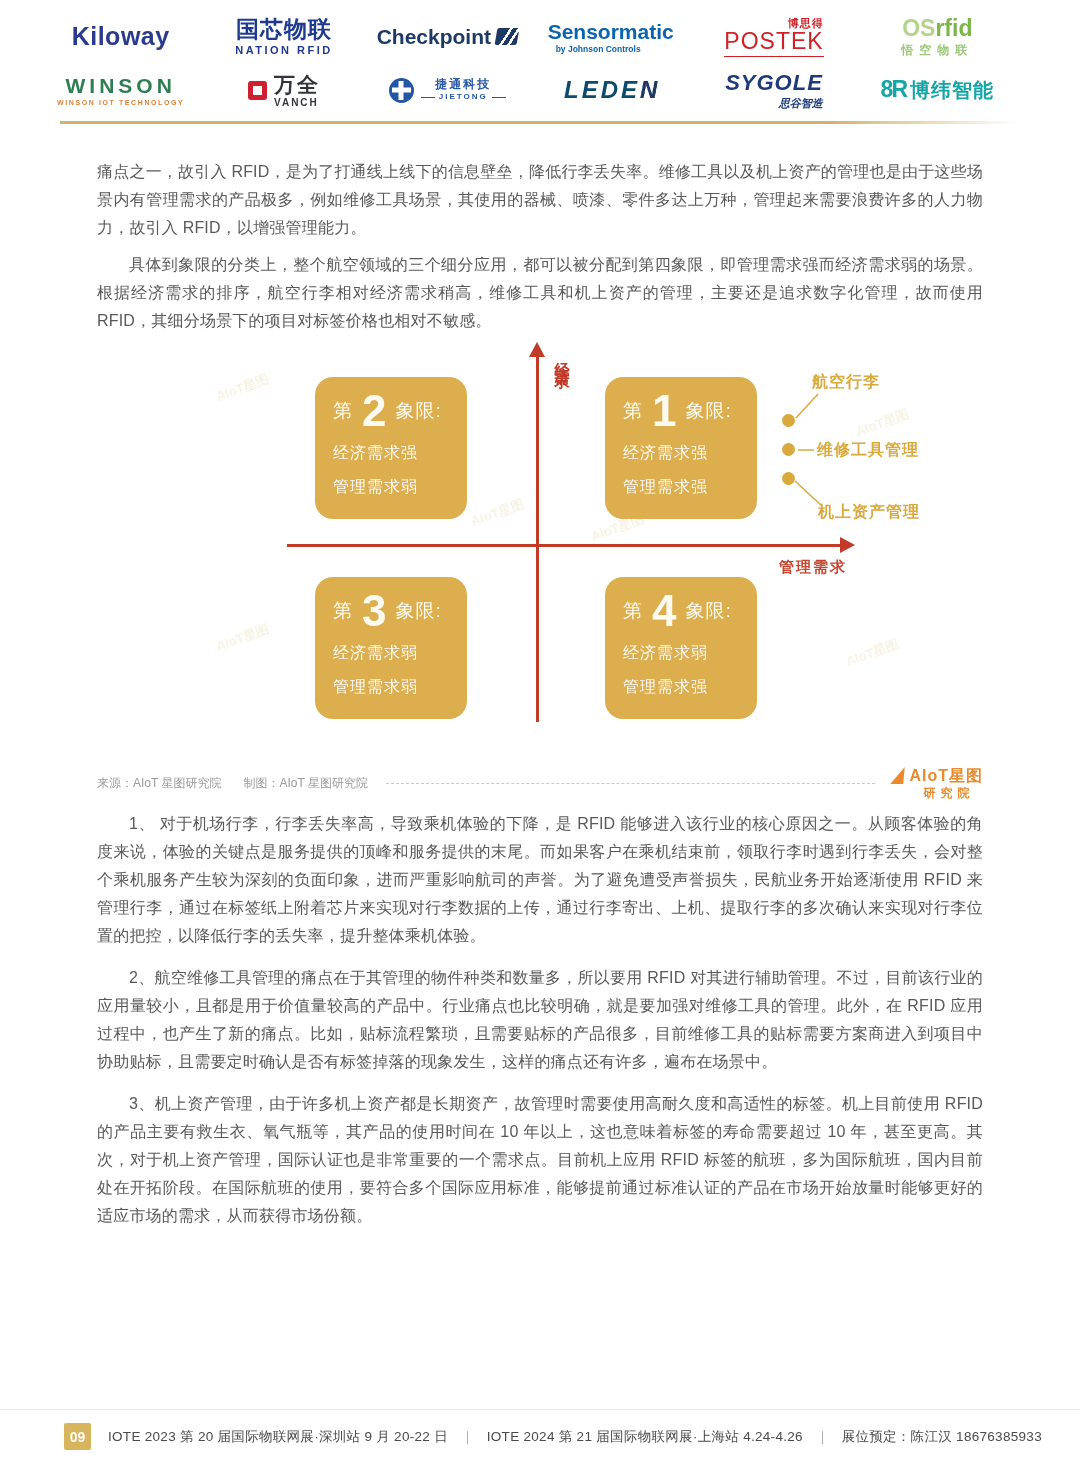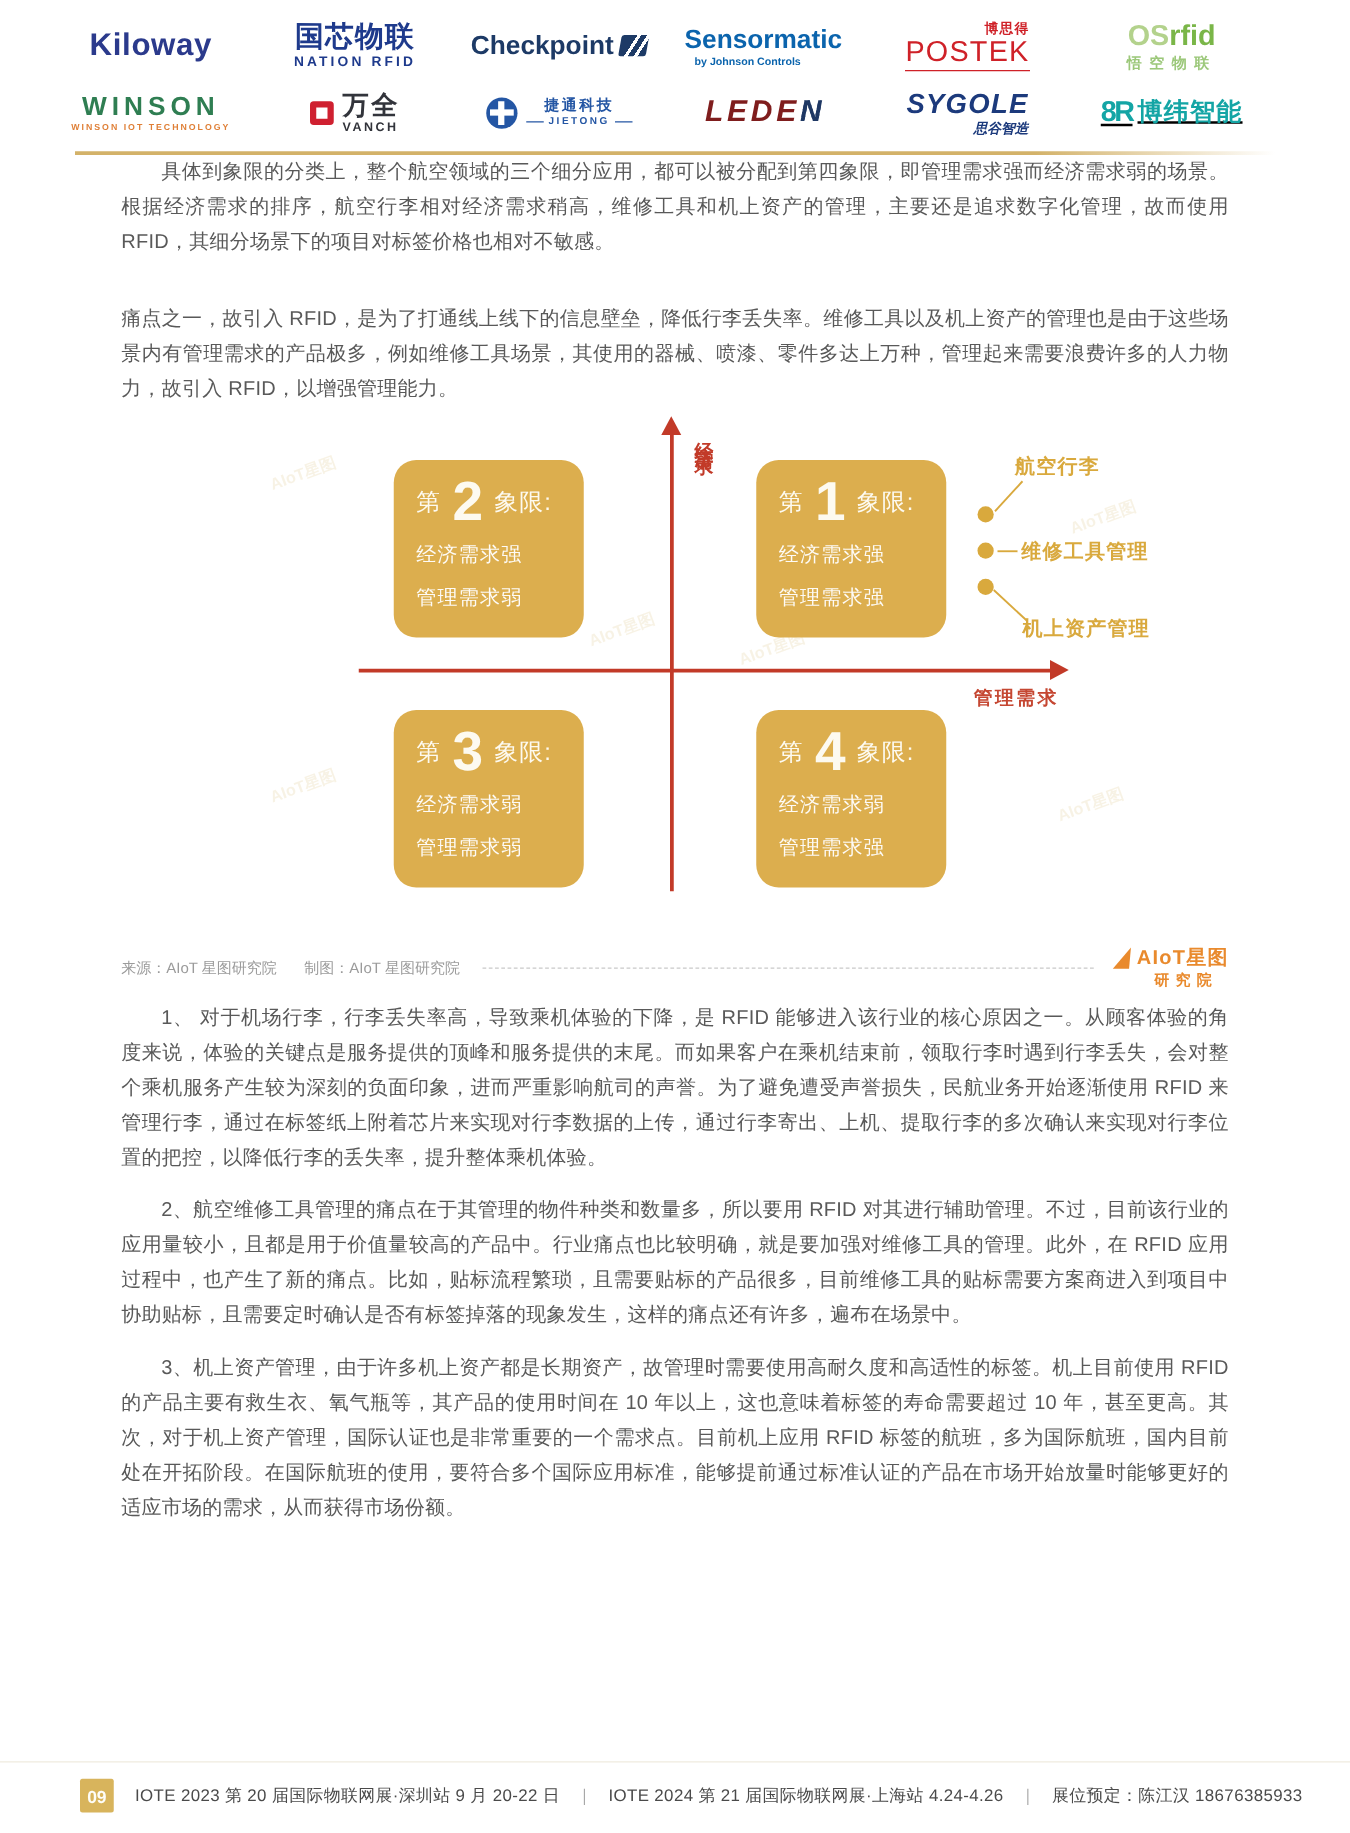--- a/index.html
+++ b/index.html
@@ -35,32 +35,32 @@
   .jt-icon { width:25px; height:25px; border-radius:50%; background:#2456a4; position:relative; }
   .jt-icon::before { content:""; position:absolute; left:50%; top:3px; bottom:3px; width:5px; background:#fff; transform:translateX(-50%); }
   .jt-icon::after  { content:""; position:absolute; top:50%; left:3px; right:3px; height:5px; background:#fff; transform:translateY(-50%); }
   .lg-jietong .j-col { display:flex; flex-direction:column; align-items:center; }
   .lg-jietong .j-main { color:#2456a4; font-weight:900; font-size:12px; letter-spacing:2px; }
   .j-sub { display:flex; align-items:center; gap:4px; color:#2456a4; font-size:8px; letter-spacing:2px; margin-top:2px; font-weight:bold; }
   .j-sub::before, .j-sub::after { content:""; width:14px; height:1px; background:#2456a4; }
   .lg-sensormatic .s-main { color:#0b64ad; font-weight:bold; font-size:21px; }
   .lg-sensormatic .s-sub { color:#0b64ad; font-size:8.5px; margin-top:2px; align-self:flex-start; margin-left:8px; font-weight:bold; }
   .lg-leden { flex-direction:row; }
-  .lg-leden .l-main { color:#7f1d1d; font-weight:900; font-size:24px; letter-spacing:3px; font-style:italic; }
+  .lg-leden .l-main { color:#0c4a6e; font-weight:900; font-size:24px; letter-spacing:3px; font-style:italic; }
   .lg-leden .l-accent { color:#1f3864; font-weight:900; font-size:24px; font-style:italic;
     background:repeating-linear-gradient(135deg,#1f3864 0 2px,#ffffff 2px 3.5px);
     -webkit-background-clip:text; background-clip:text; }
   .lg-postek .p-top { color:#cf2128; font-size:11px; font-weight:bold; letter-spacing:1px; align-self:flex-end; }
   .lg-postek .p-main { color:#cf2128; font-weight:400; font-size:23px; letter-spacing:1px; border-bottom:1px solid #cf2128; padding-bottom:2px; }
   .lg-sygole .sy-main { color:#1c3a7c; font-weight:900; font-size:22px; font-style:italic; letter-spacing:1px; }
   .lg-sygole .sy-sub { color:#1c3a7c; font-size:11px; font-weight:bold; font-style:italic; align-self:flex-end; margin-top:1px; }
   .lg-osrfid .os-light { color:#b3d28c; font-weight:bold; font-size:23px; }
   .lg-osrfid .os-bold { color:#7ab648; font-weight:900; font-size:23px; }
   .lg-osrfid .os-sub { color:#9cc87a; font-size:12px; letter-spacing:6px; margin-top:3px; font-weight:bold; }
-  .lg-bowei { flex-direction:row; align-items:center; gap:4px;text-decoration:underline; }
+  .lg-bowei { flex-direction:row; align-items:center; gap:4px; }
   .lg-bowei .bw-icon { color:#14a5a5; font-weight:900; font-size:23px; letter-spacing:-2px; }
   .lg-bowei .bw-main { color:#14a5a5; font-weight:bold; font-size:20px; letter-spacing:1px; }
 
   .gold-rule { height:3px; margin:4px 60px 0 60px;
     background:linear-gradient(to right,#d3b269 0%,#d3b269 80%,rgba(211,178,105,0) 100%); }
 
   
   .content { padding:0 97px; }
   .para { font-size:16px; line-height:28px; color:#595959; text-align:justify; letter-spacing:0.2px; margin-bottom:9px; }
   .indent { text-indent:2em; }
@@ -175,22 +175,22 @@
       <span class="sy-sub">思谷智造</span>
     </div>
     <div class="logo lg-bowei">
       <span class="bw-icon">8R</span>
       <span class="bw-main">博纬智能</span>
     </div>
   </div>
   <div class="gold-rule"></div>
 
   <div class="content">
+    <p class="para p-first">痛点之一，故引入 RFID，是为了打通线上线下的信息壁垒，降低行李丢失率。维修工具以及机上资产的管理也是由于这些场景内有管理需求的产品极多，例如维修工具场景，其使用的器械、喷漆、零件多达上万种，管理起来需要浪费许多的人力物力，故引入 RFID，以增强管理能力。</p>
     <p class="para indent">具体到象限的分类上，整个航空领域的三个细分应用，都可以被分配到第四象限，即管理需求强而经济需求弱的场景。根据经济需求的排序，航空行李相对经济需求稍高，维修工具和机上资产的管理，主要还是追求数字化管理，故而使用 RFID，其细分场景下的项目对标签价格也相对不敏感。</p>
-    <p class="para p-first">痛点之一，故引入 RFID，是为了打通线上线下的信息壁垒，降低行李丢失率。维修工具以及机上资产的管理也是由于这些场景内有管理需求的产品极多，例如维修工具场景，其使用的器械、喷漆、零件多达上万种，管理起来需要浪费许多的人力物力，故引入 RFID，以增强管理能力。</p>
   </div>
 
   <div class="chart">
     <span class="watermark" style="left:215px; top:35px">AIoT星图</span>
     <span class="watermark" style="left:470px; top:160px">AIoT星图</span>
     <span class="watermark" style="left:215px; top:285px">AIoT星图</span>
     <span class="watermark" style="left:590px; top:175px">AIoT星图</span>
     <span class="watermark" style="left:620px; top:305px">AIoT星图</span>
     <span class="watermark" style="left:845px; top:300px">AIoT星图</span>
     <span class="watermark" style="left:855px; top:70px">AIoT星图</span>

